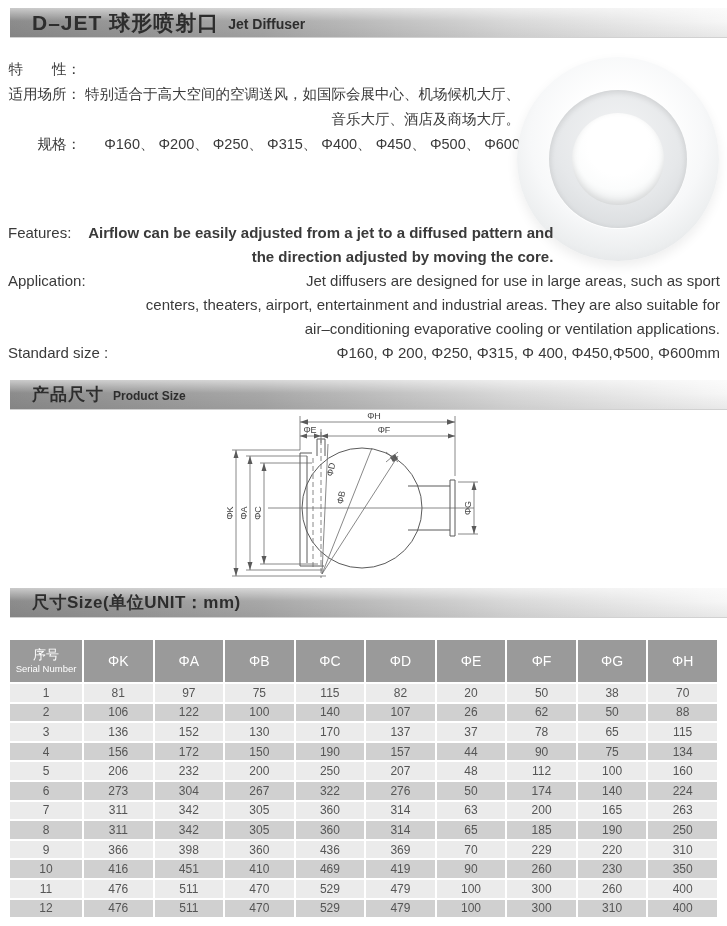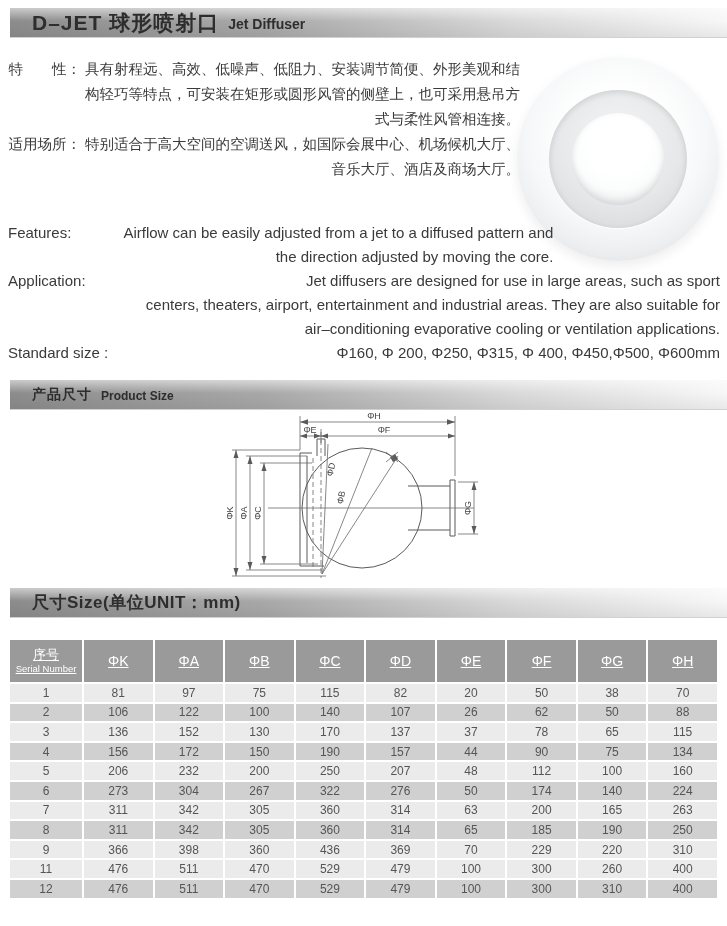--- a/index.html
+++ b/index.html
@@ -15,33 +15,33 @@
       linear-gradient(90deg,#8c8c8c 0%,#a8a8a8 35%,#d9d9d9 70%,#f7f7f7 100%);
     box-shadow:0 1px 0 rgba(0,0,0,.18), 0 -1px 0 rgba(255,255,255,.9);
     display:flex;align-items:center;
   }
   .bar .zh{font-weight:bold;color:#2d2d2d;letter-spacing:1px;}
   .bar .en{font-weight:bold;color:#2d2d2d;margin-left:9px;}
   .title-bar{top:8px;}
   .title-bar .zh{font-size:21px;padding-left:22px;text-align:right;}
   .title-bar .en{font-size:14px;padding-top:3px;text-align:right;}
   .bar-product-size{top:380px;}
-  .bar-product-size .zh{font-size:14px;padding-left:22px;}
+  .bar-product-size .zh{font-size:17px;padding-left:22px;}
   .bar-product-size .en{font-size:12px;padding-top:2px;}
   .bar-size-table{top:588px;}
   .bar-size-table .zh{font-size:17px;padding-left:22px;letter-spacing:.5px;}
 
   
   .intro-zh{position:absolute;left:8px;top:57px;width:512px;font-size:14.5px;line-height:25px;color:#3a3a3a;}
   .intro-en{position:absolute;left:8px;top:221px;width:712px;font-size:15px;line-height:24px;color:#3a3a3a;}
   .para{display:flex;align-items:flex-start;text-align:right;}
   .para .plabel{flex:0 0 auto;white-space:pre;margin-right:2px;}
   .para .ptext{flex:1 1 auto;white-space:pre-line;}
   .intro-zh .plabel{min-width:73px;}
-  .intro-en .features .ptext{max-width:480px;}
+  .intro-en .features .ptext{max-width:480px;font-weight:bold;}
 
   
   .photo{position:absolute;left:517px;top:57px;width:202px;height:204px;}
   .photo .outer{
     width:202px;height:204px;border-radius:50%;
     background:radial-gradient(circle at 50% 40%,#ffffff 30%,#f7f8f9 55%,#eceeef 72%,#dddfe1 88%,#e9ebec 100%);
     box-shadow:0 5px 12px rgba(0,0,0,.07);
     display:flex;align-items:center;justify-content:center;
   }
   .photo .ring{
@@ -61,49 +61,50 @@
   .drawing svg{width:100%;height:100%;}
   .dline{stroke:#5a5a5a;stroke-width:1;fill:none;}
   .dthin{stroke:#6a6a6a;stroke-width:.8;fill:none;}
   .ddash{stroke:#6a6a6a;stroke-width:.8;fill:none;stroke-dasharray:5 3;}
   .darr{fill:#5a5a5a;stroke:none;}
   .dtxt{font-family:"Liberation Sans",sans-serif;font-size:9px;fill:#444;}
 
   
   .size-table{position:absolute;left:8px;top:638px;width:711px;border-collapse:separate;border-spacing:2px;table-layout:fixed;}
   .size-table th,.size-table td{text-align:center;vertical-align:middle;padding:0;}
-  .size-table th{background:#9a9a9a;color:#fff;font-weight:normal;font-size:14px;height:42px;text-decoration:underline;}
+  .size-table th{background:#9a9a9a;color:#fff;font-weight:normal;font-size:14px;height:42px;}
   .size-table th.serial{width:72px;}
   .size-table th .s-zh{font-size:13px;line-height:16px;}
   .size-table th .s-en{font-size:9.5px;line-height:12px;}
   .size-table td{font-size:12px;color:#555;height:17.6px;}
   .size-table tr.odd td{background:#ebebeb;}
   .size-table tr.even td{background:#d0d0d0;}
 </style>
 </head>
 <body>
 
 <div class="doc">
 
   <div class="bar title-bar">
     <span class="zh">D–JET 球形喷射口</span>
     <span class="en">Jet Diffuser</span>
   </div>
 
   <div class="intro-zh">
     <div class="para">
       <span class="plabel">特　　性：</span>
-      <div class="ptext">具有射程远、高效、低噪声、低阻力、安装调节简便、外形美观和结
-构轻巧等特点，可安装在矩形或圆形风管的侧壁上，也可采用悬吊方
-式与柔性风管相连接。</div>
     </div>
     <div class="para">
       <span class="plabel">适用场所：</span>
       <div class="ptext">特别适合于高大空间的空调送风，如国际会展中心、机场候机大厅、
 音乐大厅、酒店及商场大厅。</div>
+    </div>
+    <div class="para">
+      <span class="plabel">规格：</span>
+      <div class="ptext">Φ160、 Φ200、 Φ250、 Φ315、 Φ400、 Φ450、 Φ500、 Φ600</div>
     </div>
   </div>
 
   <div class="photo">
     <div class="outer">
       <div class="ring">
         <div class="hole"></div>
       </div>
     </div>
   </div>
@@ -310,20 +311,32 @@
           <td>366</td>
           <td>398</td>
           <td>360</td>
           <td>436</td>
           <td>369</td>
           <td>70</td>
           <td>229</td>
           <td>220</td>
           <td>310</td>
         </tr>
+        <tr class="even">
+          <td>10</td>
+          <td>416</td>
+          <td>451</td>
+          <td>410</td>
+          <td>469</td>
+          <td>419</td>
+          <td>90</td>
+          <td>260</td>
+          <td>230</td>
+          <td>350</td>
+        </tr>
         <tr class="odd">
           <td>11</td>
           <td>476</td>
           <td>511</td>
           <td>470</td>
           <td>529</td>
           <td>479</td>
           <td>100</td>
           <td>300</td>
           <td>260</td>

